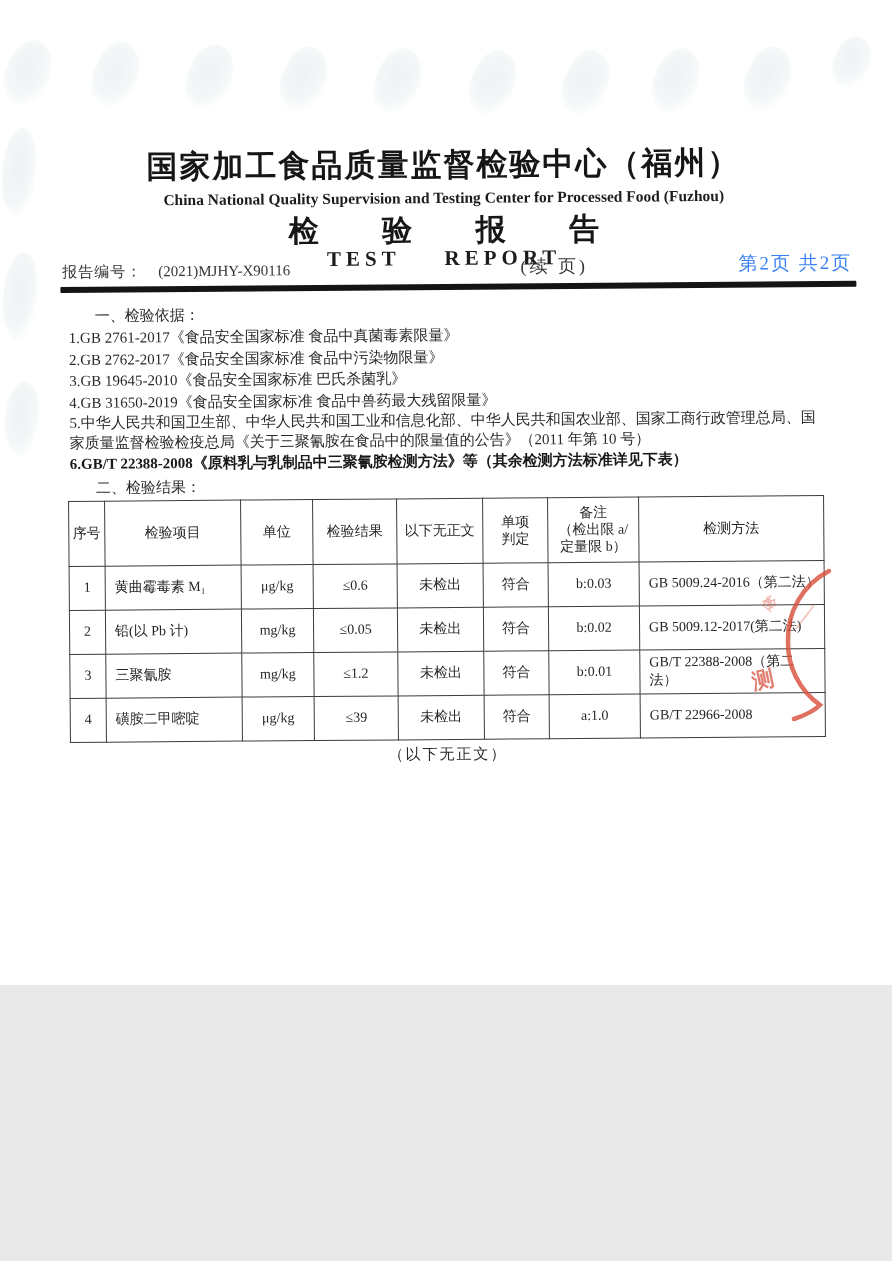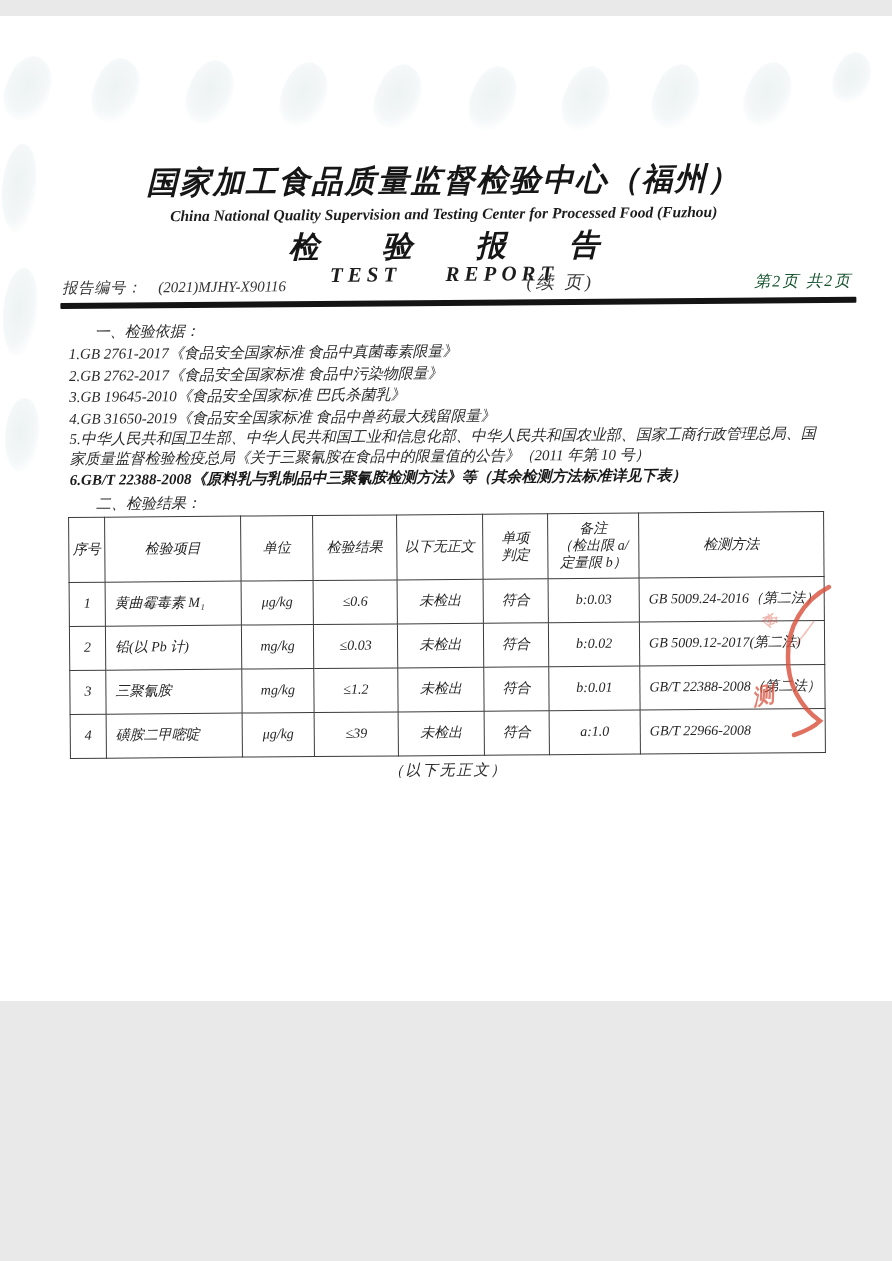--- a/index.html
+++ b/index.html
@@ -1,24 +1,23 @@
 <!DOCTYPE html>
 <html><head>
 <meta charset="utf-8">
 <style>
   html,body{margin:0;padding:0;background:#e9e9e9;}
   .page{
     position:relative;
     width:892px;height:985px;
-    margin:16px auto;
+    margin:0 auto;
     background:#ffffff;
     overflow:hidden;
     font-family:"Liberation Serif","DejaVu Serif",serif;
     color:#242424;
-    font-style:italic;
   }
   
   .smudge{
     position:absolute;width:44px;height:66px;
     background:radial-gradient(ellipse at 45% 45%, #edf2f3 0%, #f3f7f8 50%, rgba(255,255,255,0) 78%);
     border-radius:42% 58% 48% 52%;
     transform:rotate(26deg);
   }
   .smudge-l{
     position:absolute;width:34px;height:88px;
@@ -43,21 +42,21 @@
     font-size:21px;font-weight:bold;line-height:24px;margin-top:-2px;color:#1c1c1c;
     letter-spacing:5px;word-spacing:34px;
   }
   .meta{
     display:flex;justify-content:space-between;align-items:flex-end;
     margin:-13px 38px 0 64px;height:22px;font-size:15px;color:#353535;
   }
   .meta .no-label{letter-spacing:1px;}
   .meta .no-value{margin-left:16px;font-size:15px;}
   .meta .cont{font-size:18px;letter-spacing:3px;transform:translateX(40px);}
-  .meta .pageinfo{font-size:16px;letter-spacing:2px;color:#14532d;}
+  .meta .pageinfo{font-size:19px;letter-spacing:2px;color:#3b82f6;}
   .rule{margin:5px 34px 0 62px;height:6px;background:#141414;border-radius:1px;}
   .body{padding:0 70px;font-size:15px;color:#2a2a2a;}
   .sec-heading{margin-top:13px;padding-left:26px;line-height:20px;}
   .basis-list{margin-top:2px;}
   .basis-item{line-height:21.5px;}
   .basis-item.wrapped{line-height:19.5px;}
   .basis-item.bold{font-weight:bold;margin-top:1px;color:#191919;}
   .results-heading{margin-top:3px;padding-left:26px;line-height:19px;}
   table.tbl{
     border-collapse:collapse;table-layout:fixed;width:755px;
@@ -164,21 +163,21 @@
             <td>≤0.6</td>
             <td>未检出</td>
             <td>符合</td>
             <td>b:0.03</td>
             <td class="lft">GB 5009.24-2016（第二法）</td>
           </tr>
           <tr class="drow">
             <td>2</td>
             <td class="lft">铅(以 Pb 计)</td>
             <td>mg/kg</td>
-            <td>≤0.03</td>
+            <td>≤0.05</td>
             <td>未检出</td>
             <td>符合</td>
             <td>b:0.02</td>
             <td class="lft">GB 5009.12-2017(第二法)</td>
           </tr>
           <tr class="drow">
             <td>3</td>
             <td class="lft">三聚氰胺</td>
             <td>mg/kg</td>
             <td>≤1.2</td>

